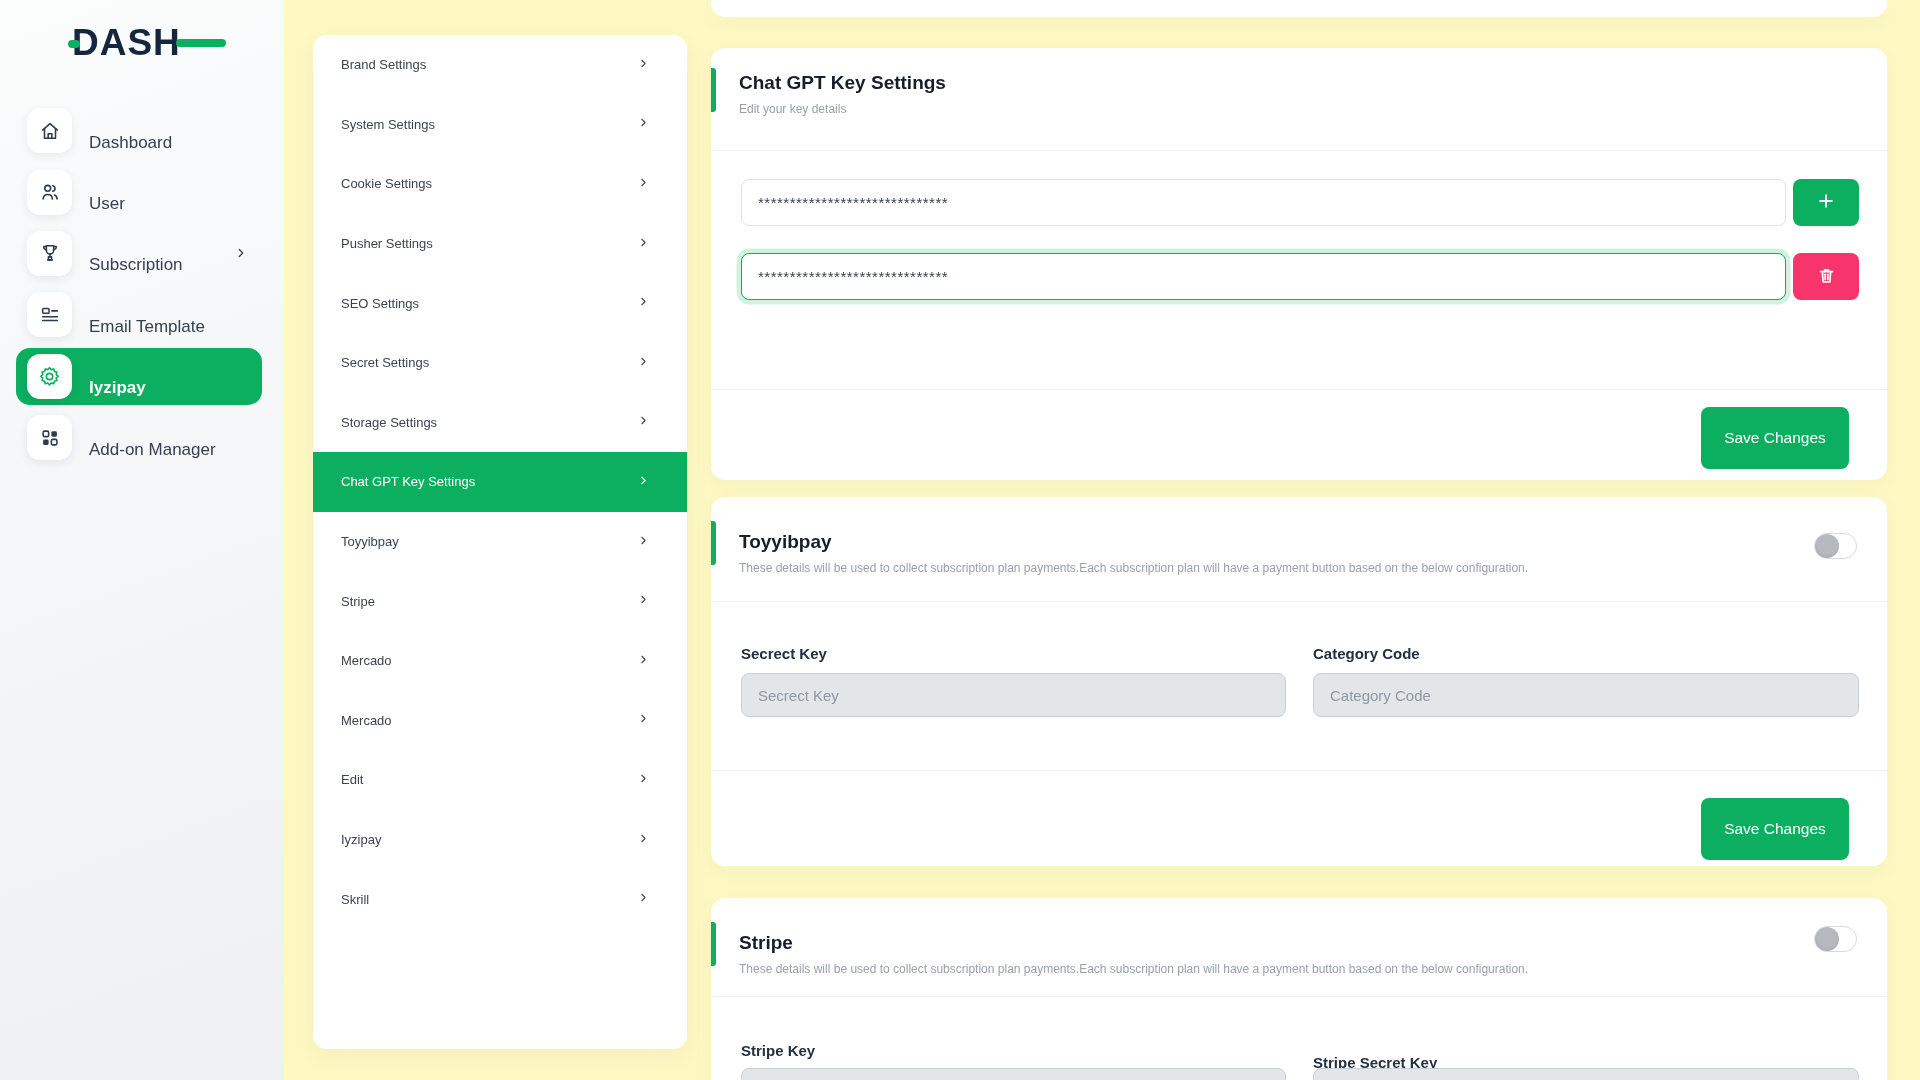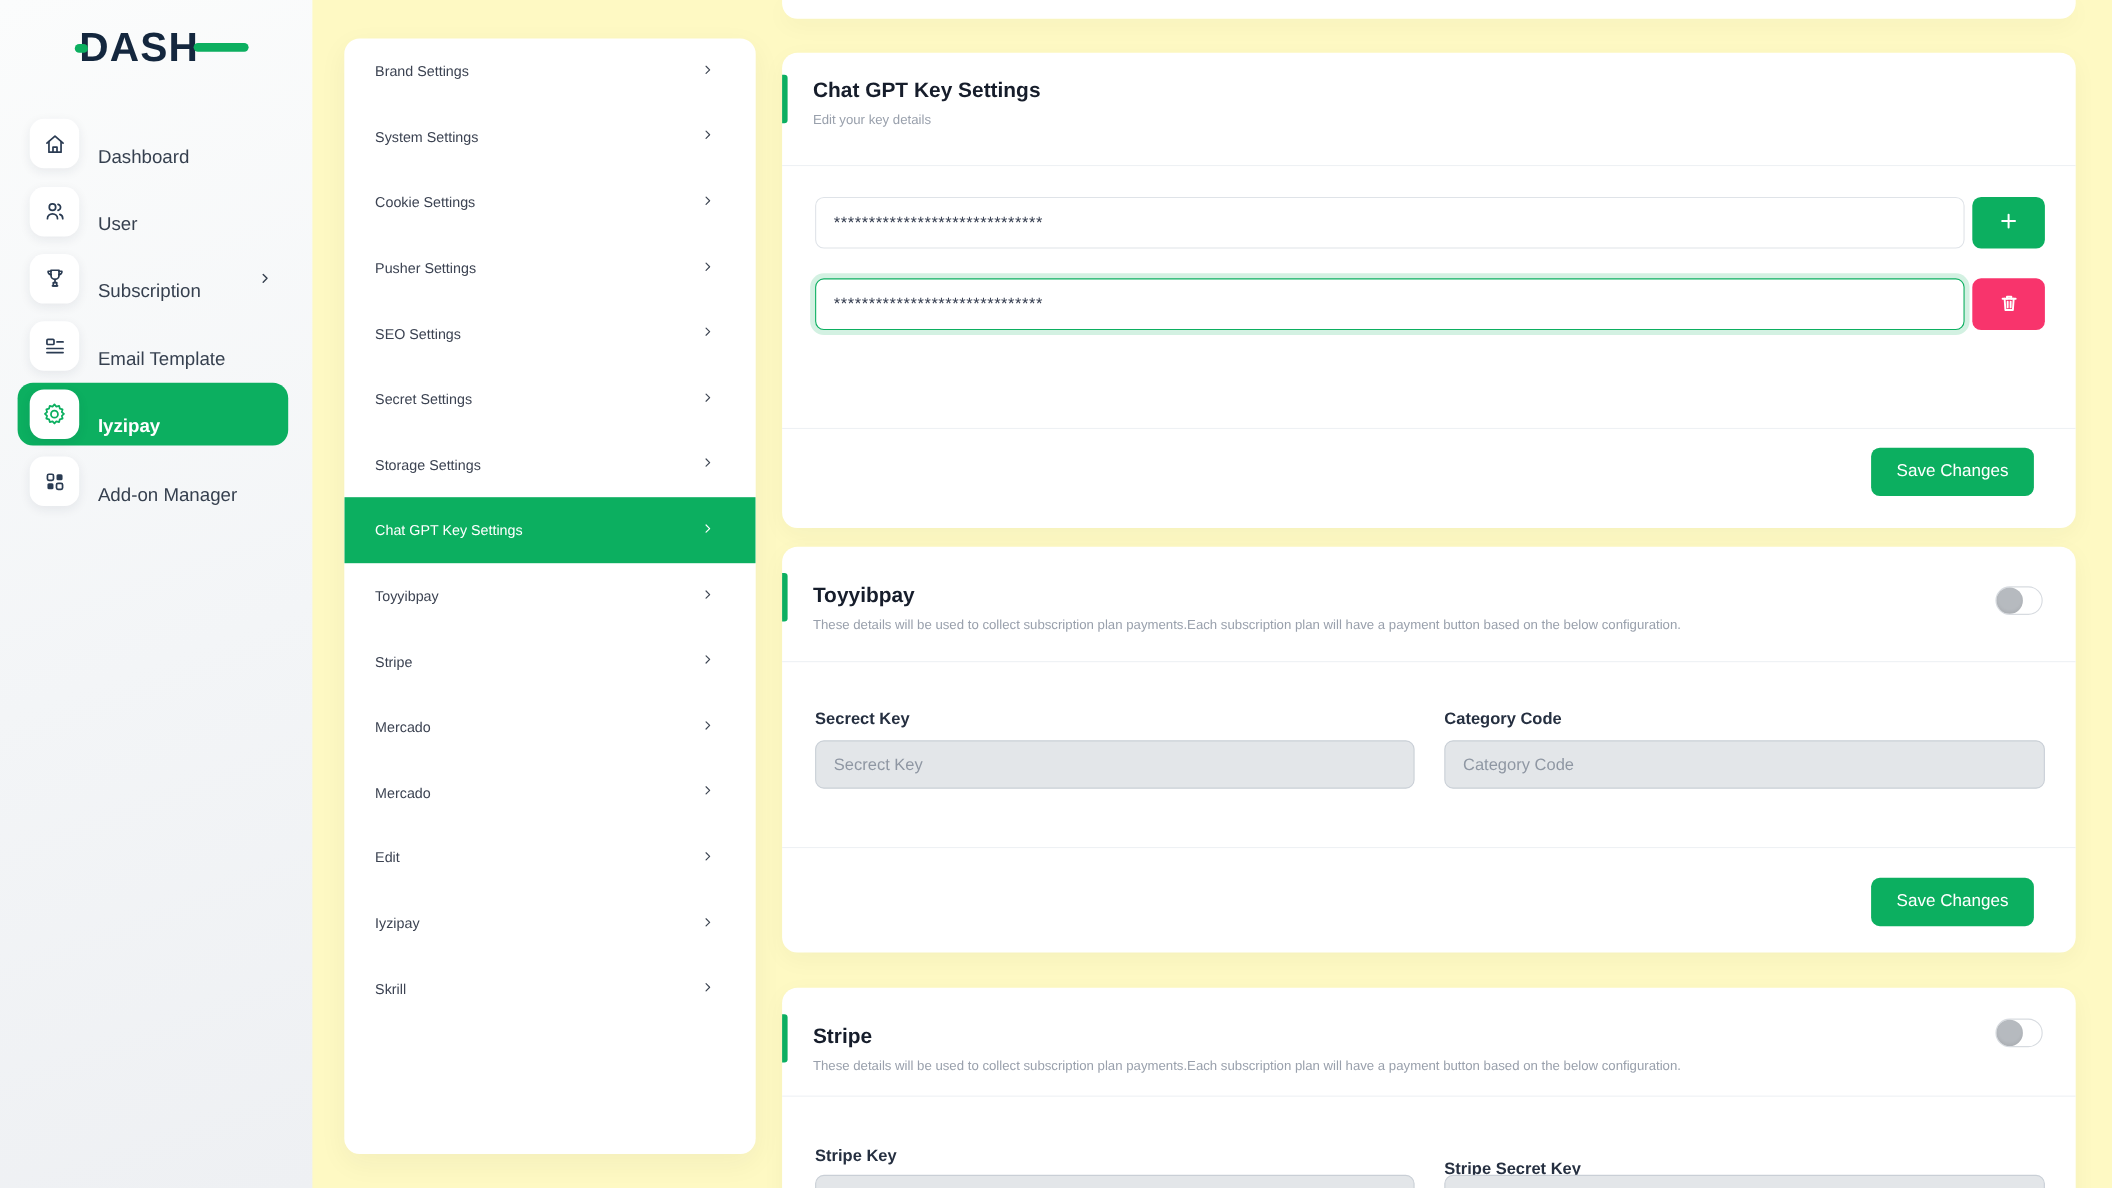--- a/index.html
+++ b/index.html
@@ -49,21 +49,21 @@
   .key-input { position:absolute; left:30px; width:1045px; height:47px; border:1px solid #dfe3e8; border-radius:8px;
                padding:0 16px; font-size:15px; color:#3a4254; letter-spacing:.5px; background:#fff;
                font-family:"Liberation Sans",sans-serif; outline:none; }
   .key-input.focused { border:1.5px solid #0CAF60; box-shadow:0 0 0 4.5px rgba(12,175,96,0.18); }
   .sq-btn { position:absolute; left:1082px; width:66px; height:47px; border:none; border-radius:8px;
             display:flex; align-items:center; justify-content:center; cursor:pointer; }
   .sq-btn.add { background:#0CAF60; }
   .sq-btn.del { background:#F8346C; }
   .sq-btn svg { stroke:#ffffff; fill:none; stroke-width:2.2; stroke-linecap:round; stroke-linejoin:round; }
 
-  .save-btn { position:absolute; right:38px; width:148px; height:44px; border:none; border-radius:8px;
+  .save-btn { position:absolute; right:38px; width:148px; height:62px; border:none; border-radius:8px;
               background:#0CAF60; color:#ffffff; font-size:15.5px; font-weight:500; cursor:pointer;
               font-family:"Liberation Sans",sans-serif; }
 
   .toggle { position:absolute; right:30px; width:43px; height:26px; border-radius:13px; background:#ffffff;
             border:1px solid #d7dbe0; cursor:pointer; }
   .toggle .knob { position:absolute; left:0px; top:0px; width:24px; height:24px; border-radius:50%;
                   background:#b6babf; box-shadow:inset 0 -2px 3px rgba(0,0,0,0.06); }
 
   .f-label { position:absolute; font-size:15px; font-weight:700; color:#252f40; }
   .f-input { position:absolute; height:44px; border:1px solid #c9cfd6; border-radius:8px; background:#e3e6e9;

